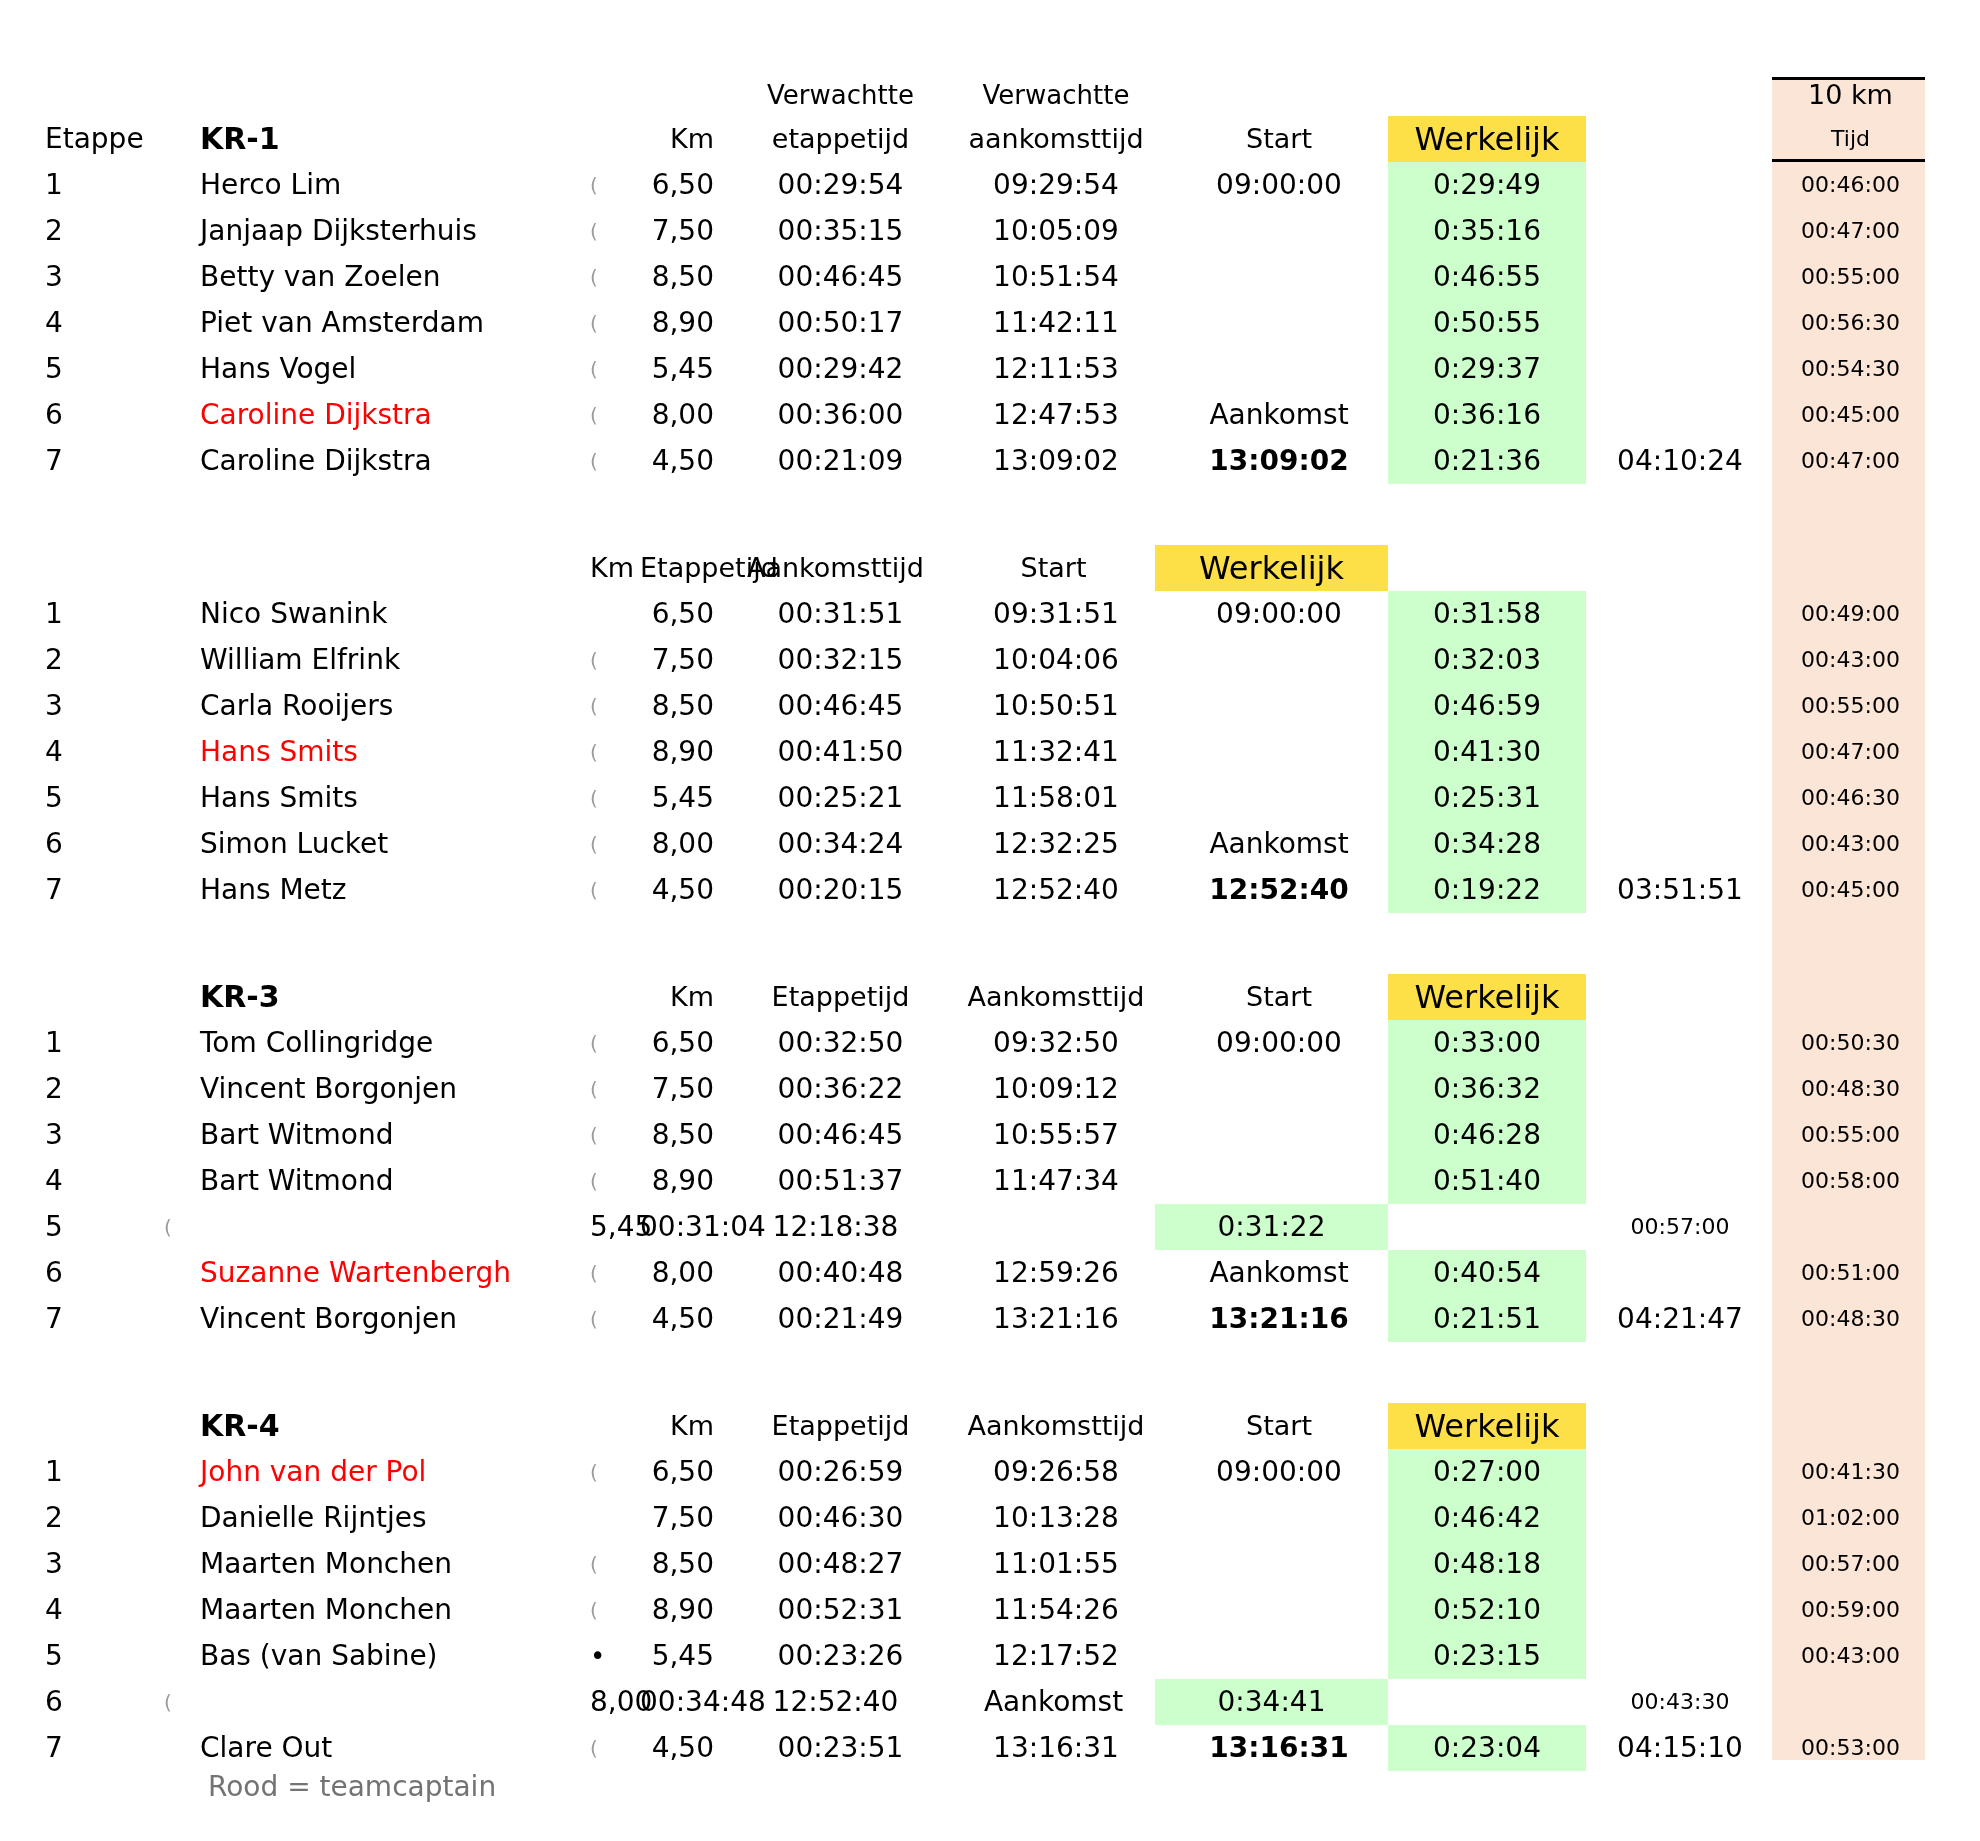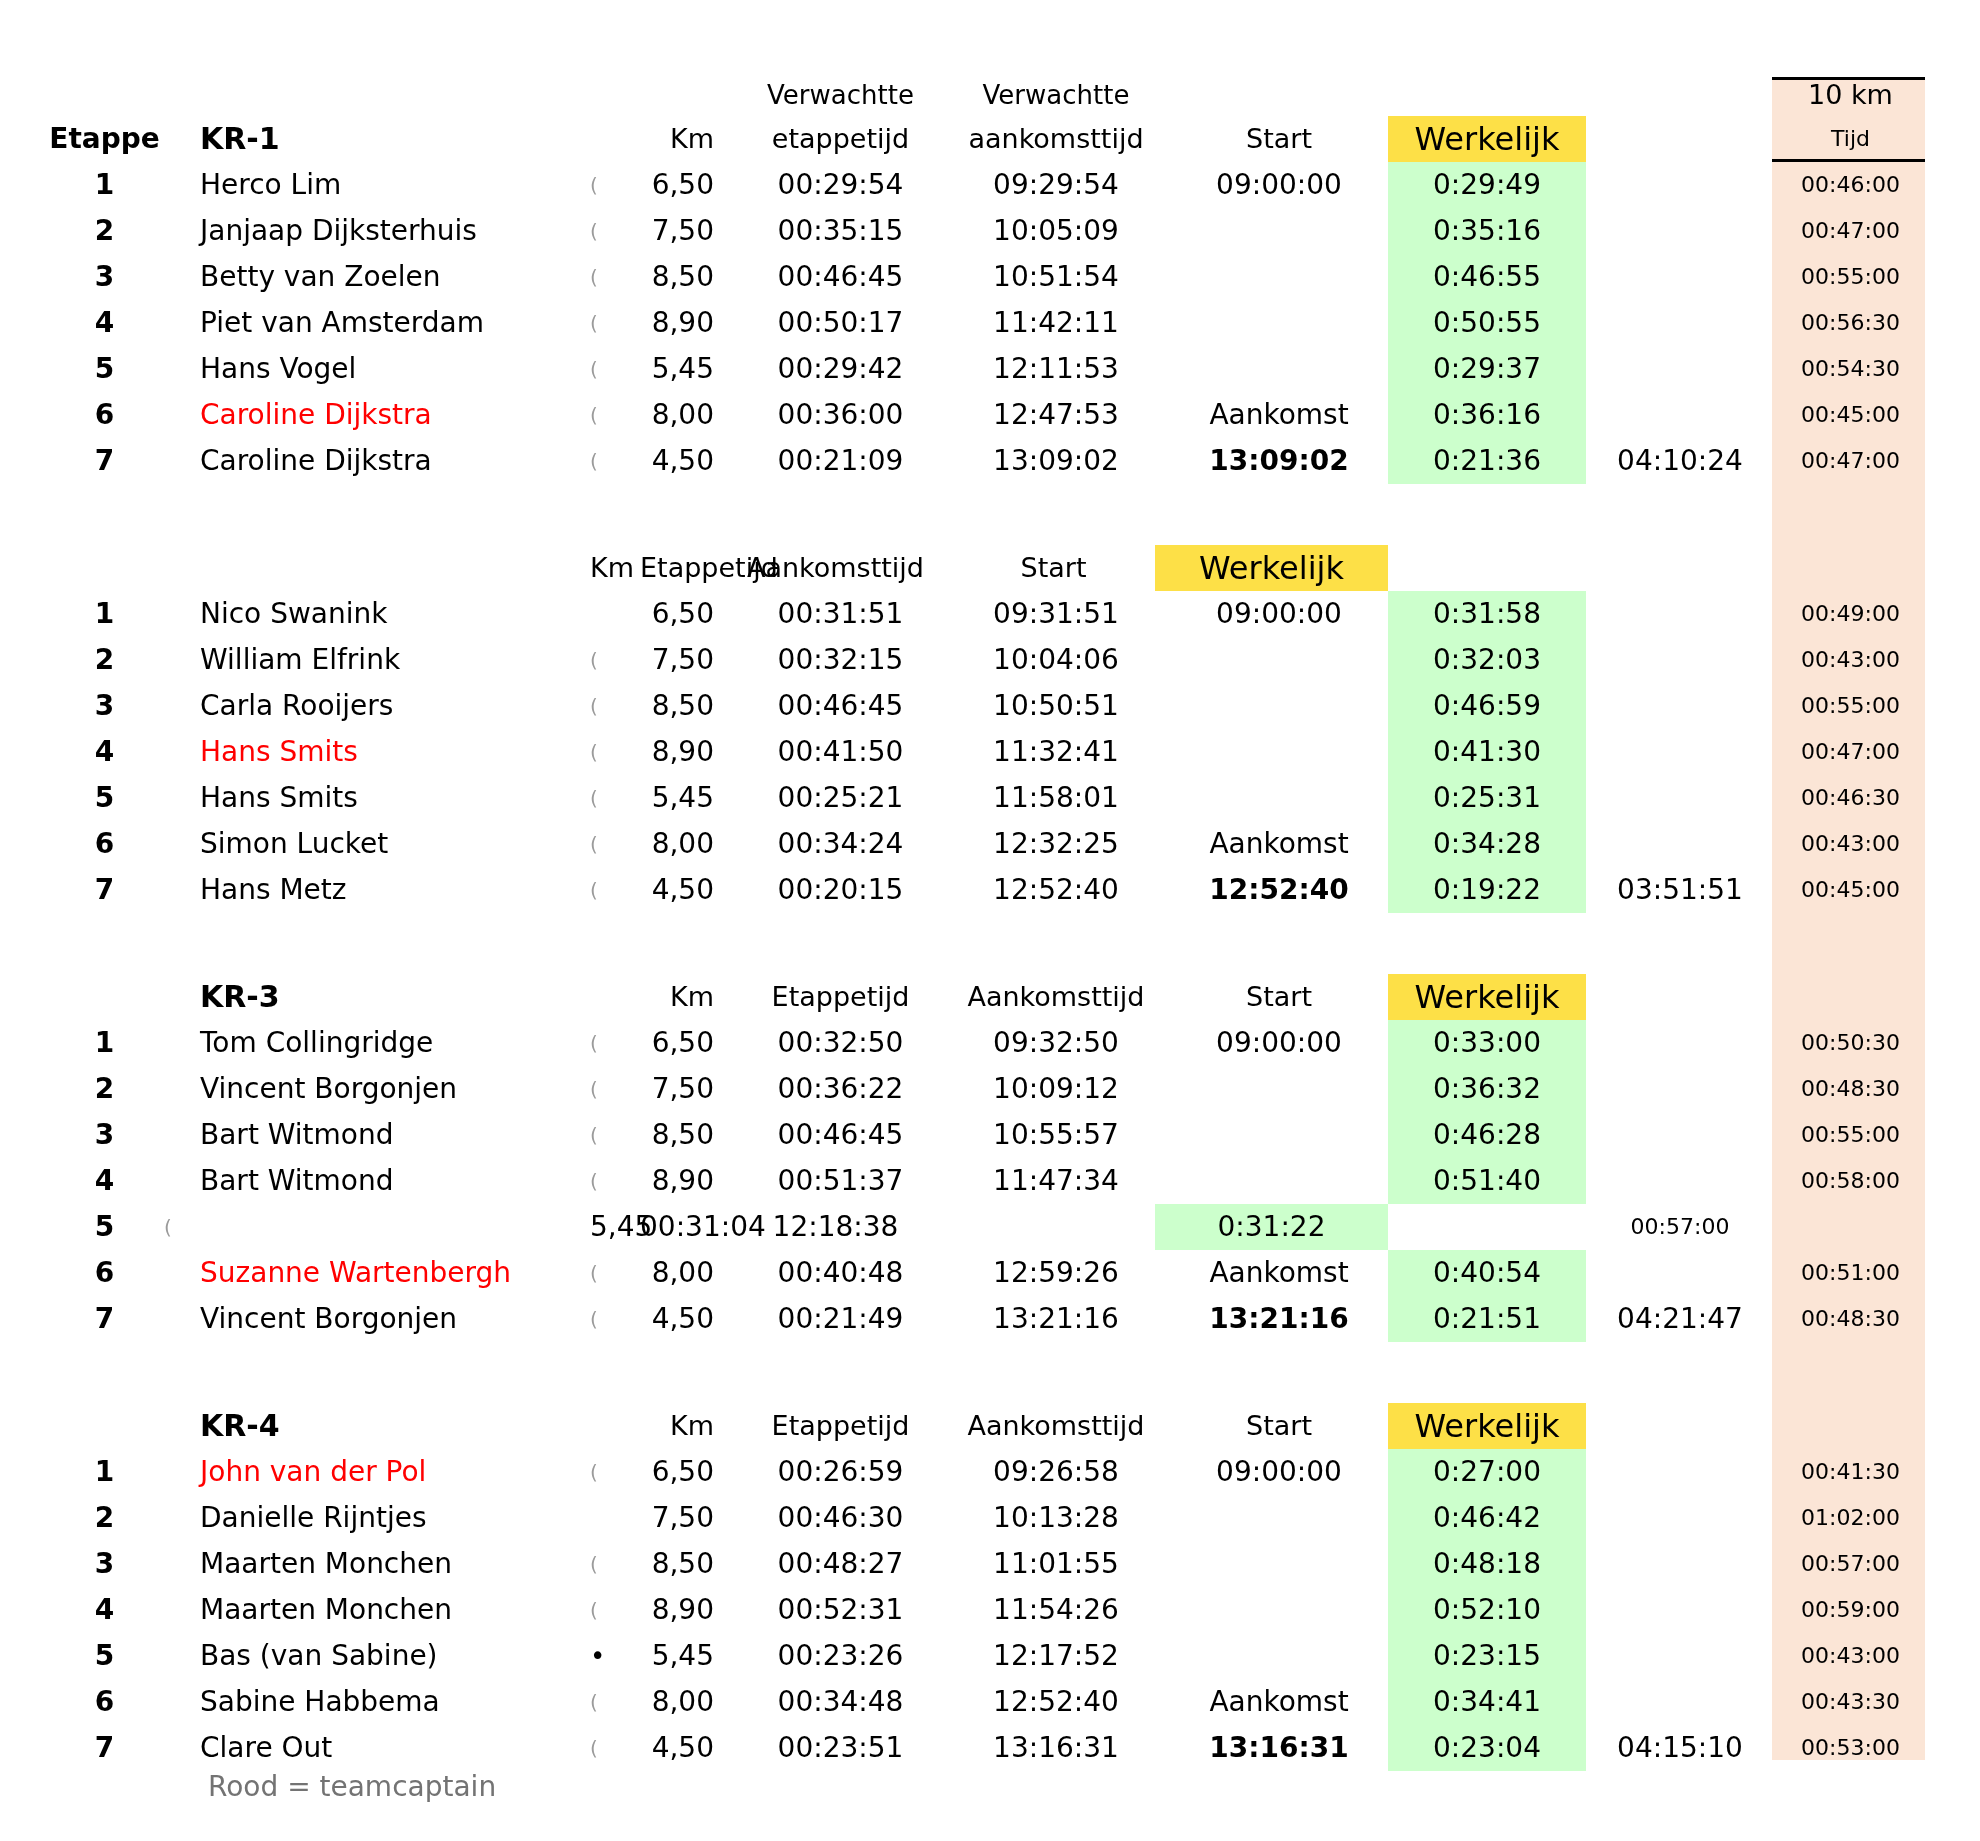--- a/index.html
+++ b/index.html
@@ -35,21 +35,21 @@
     z-index:1;
   }
   .row{
     display:grid;
     grid-template-columns:119px 426px 20px 104px 223px 218px 233px 198px 188px 153px;
     height:46px; line-height:46px;
   }
   .row.preheader{height:42px; line-height:42px;}
   .block-gap{height:61px;}
   .cell{overflow:visible; white-space:nowrap; font-size:28px;}
-  .c-etappe{text-align:center;font-weight:bold;}
+  .c-etappe{}
   .c-name{text-align:left; padding-left:36px;}
   .c-mark{text-align:left; color:#9b9b9b; font-size:20px;}
   .c-km{text-align:right;}
   .c-et{text-align:center; padding-left:30px;}
   .c-aank{text-align:center; padding-left:20px;}
   .c-start{text-align:center; padding-left:15px;}
   .c-werk{text-align:center;}
   .c-tot{text-align:center; font-weight:normal;}
   .c-10km{text-align:center; font-size:22px;}
   .data .c-werk{background:#CCFFCC;}
@@ -476,21 +476,20 @@
     <div class="cell c-et">00:23:26</div>
     <div class="cell c-aank">12:17:52</div>
     <div class="cell c-start"></div>
     <div class="cell c-werk">0:23:15</div>
     <div class="cell c-tot"></div>
     <div class="cell c-10km">00:43:00</div>
   </div>
 
   <div class="row data">
     <div class="cell c-etappe">6</div>
-    <div class="cell c-name">Sabine Habbema</div>
     <div class="cell c-mark">(</div>
     <div class="cell c-km">8,00</div>
     <div class="cell c-et">00:34:48</div>
     <div class="cell c-aank">12:52:40</div>
     <div class="cell c-start">Aankomst</div>
     <div class="cell c-werk">0:34:41</div>
     <div class="cell c-tot"></div>
     <div class="cell c-10km">00:43:30</div>
   </div>
 

